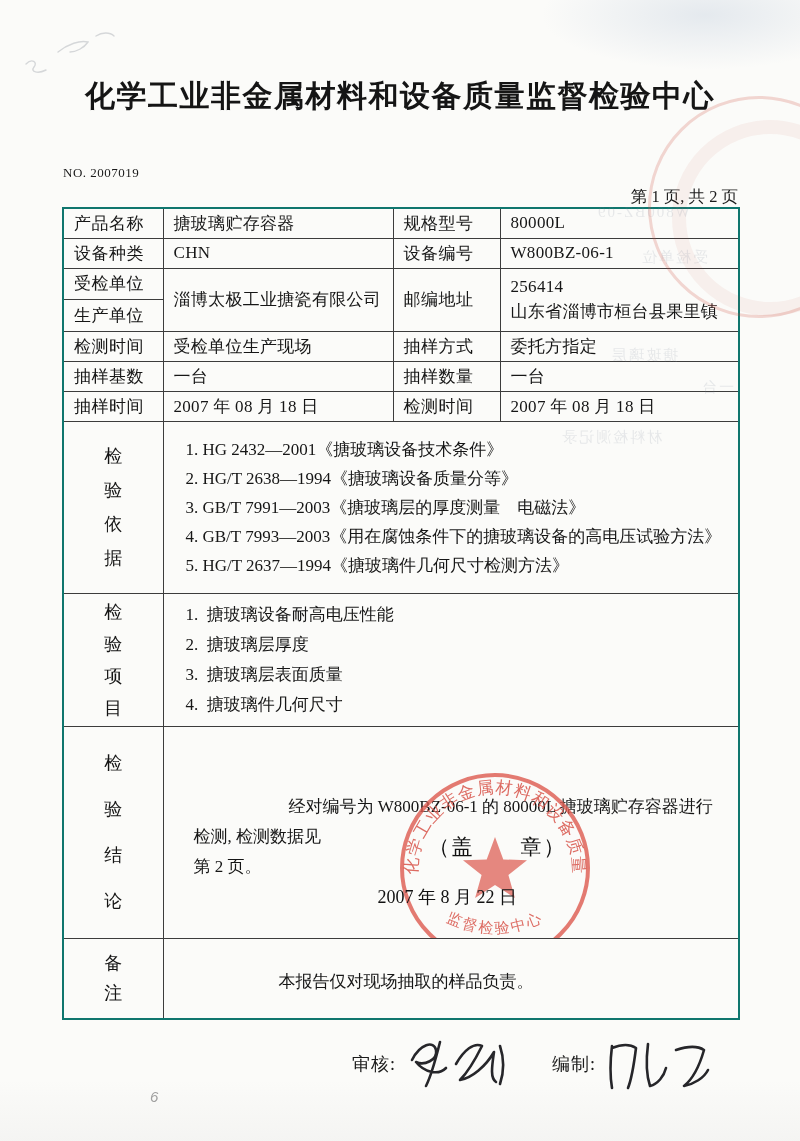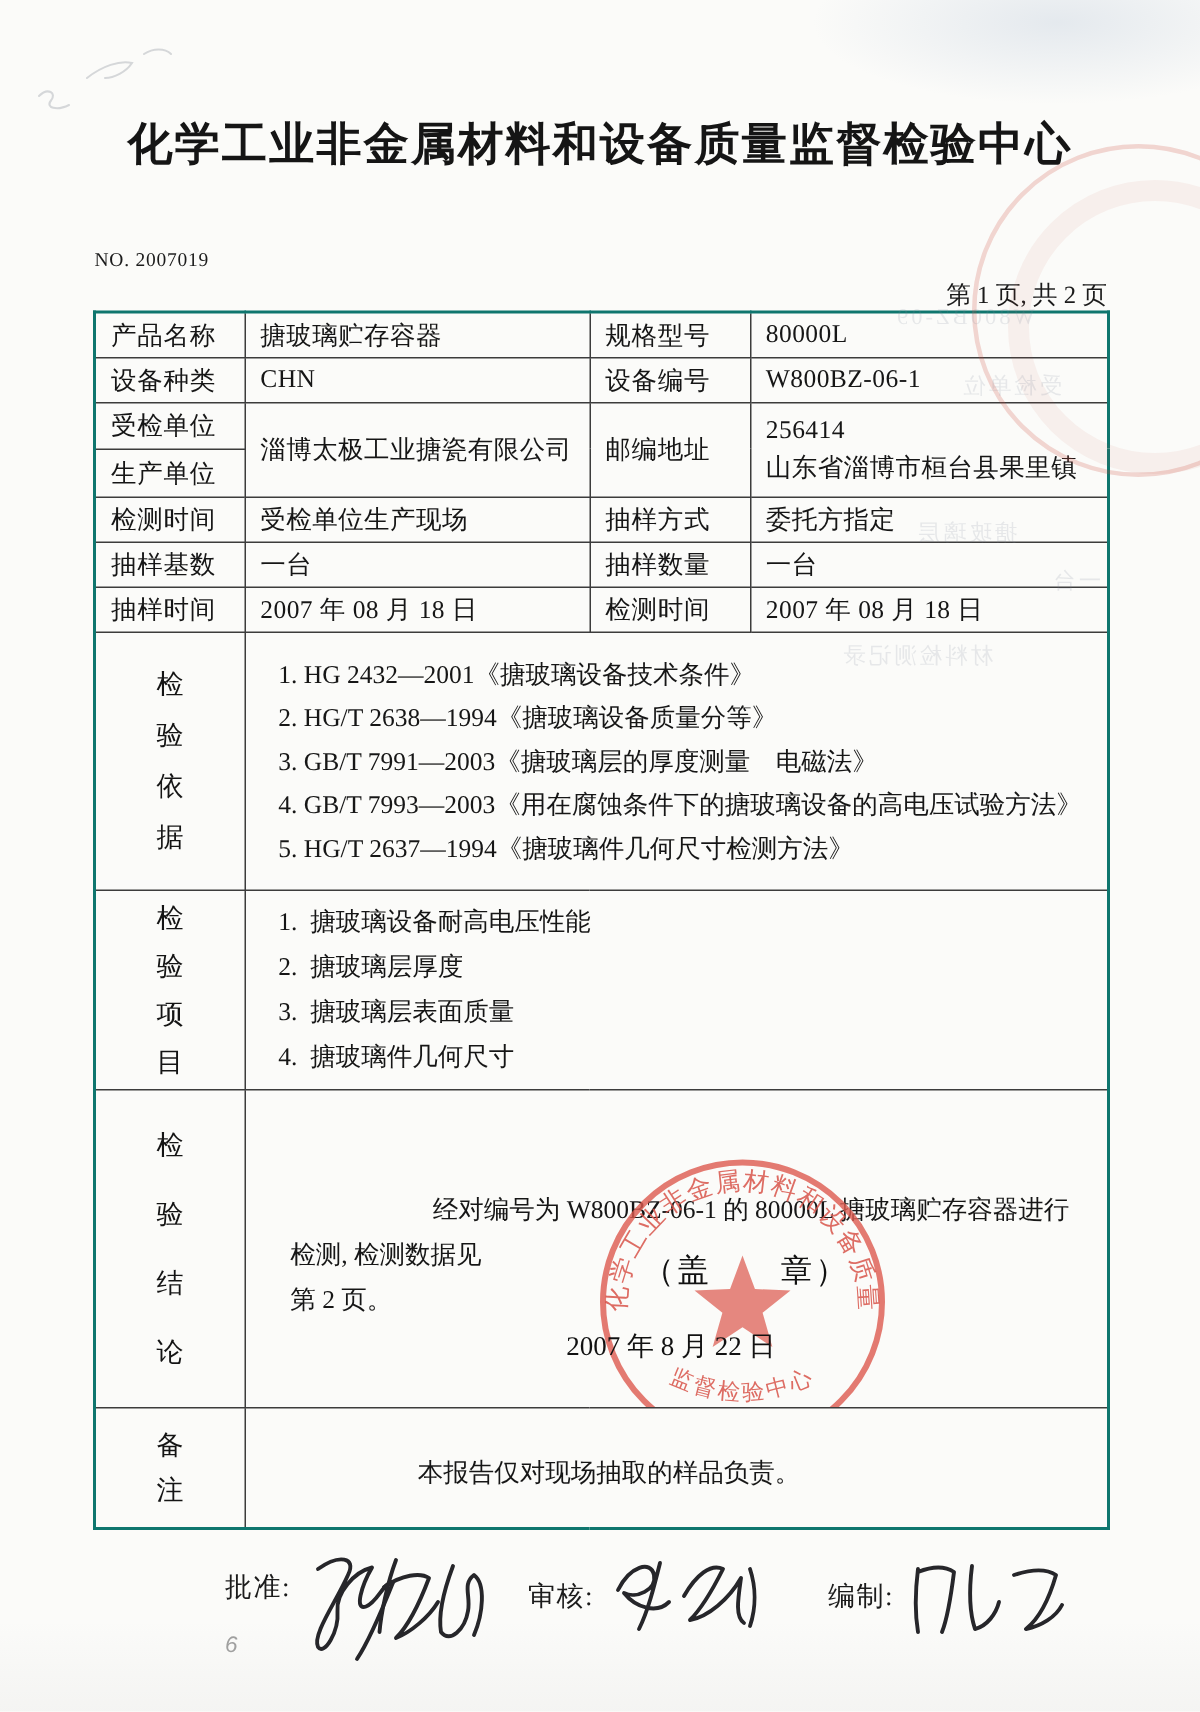--- a/index.html
+++ b/index.html
@@ -248,28 +248,20 @@
   <div class="faint-seal"></div>
   <div class="faint-seal-inner"></div>
 
   <div class="bleed" style="left:596px;top:204px;">W800BZ-09</div>
   <div class="bleed" style="left:640px;top:248px;">受检单位</div>
   <div class="bleed" style="left:610px;top:346px;">搪玻璃层</div>
   <div class="bleed" style="left:700px;top:378px;">一台</div>
   <div class="bleed" style="left:560px;top:428px;">材料检测记录</div>
 
   <div class="sig-row">
-    <div class="sig-group" style="left:150px;top:4px;">
-      <span class="sig-label">批准:</span>
-      <svg class="sig-svg" width="130" height="78" viewBox="0 0 130 78">
-        <path d="M14 16 C28 6, 40 8, 34 20 C26 38, 10 60, 14 68 C18 74, 28 58, 27 44 C26 32, 38 18, 50 15 C43 27, 38 44, 46 41 C54 38, 58 24, 64 25 C58 40, 48 64, 40 76"></path>
-        <path d="M66 10 C60 26, 56 46, 55 58 M58 28 C70 20, 82 18, 88 22 C82 38, 74 54, 66 62 C76 58, 88 48, 94 38"></path>
-        <path d="M104 14 C98 30, 94 46, 96 58 C102 66, 112 56, 114 44 C116 34, 110 26, 118 20 C126 26, 124 46, 118 60"></path>
-      </svg>
-    </div>
     <div class="sig-group" style="left:352px;top:10px;">
       <span class="sig-label">审核:</span>
       <svg class="sig-svg" width="120" height="60" viewBox="0 0 120 60">
         <path d="M12 24 C20 8, 34 4, 36 14 C38 24, 24 30, 16 26 C24 36, 38 40, 46 32 M40 6 C36 22, 32 38, 26 50"></path>
         <path d="M56 28 C64 14, 74 6, 82 10 C76 22, 68 36, 60 44 C72 42, 86 30, 94 16 C92 30, 90 42, 96 46"></path>
         <path d="M100 10 C104 22, 104 36, 100 48"></path>
       </svg>
     </div>
     <div class="sig-group" style="left:552px;top:10px;">
       <span class="sig-label">编制:</span>

